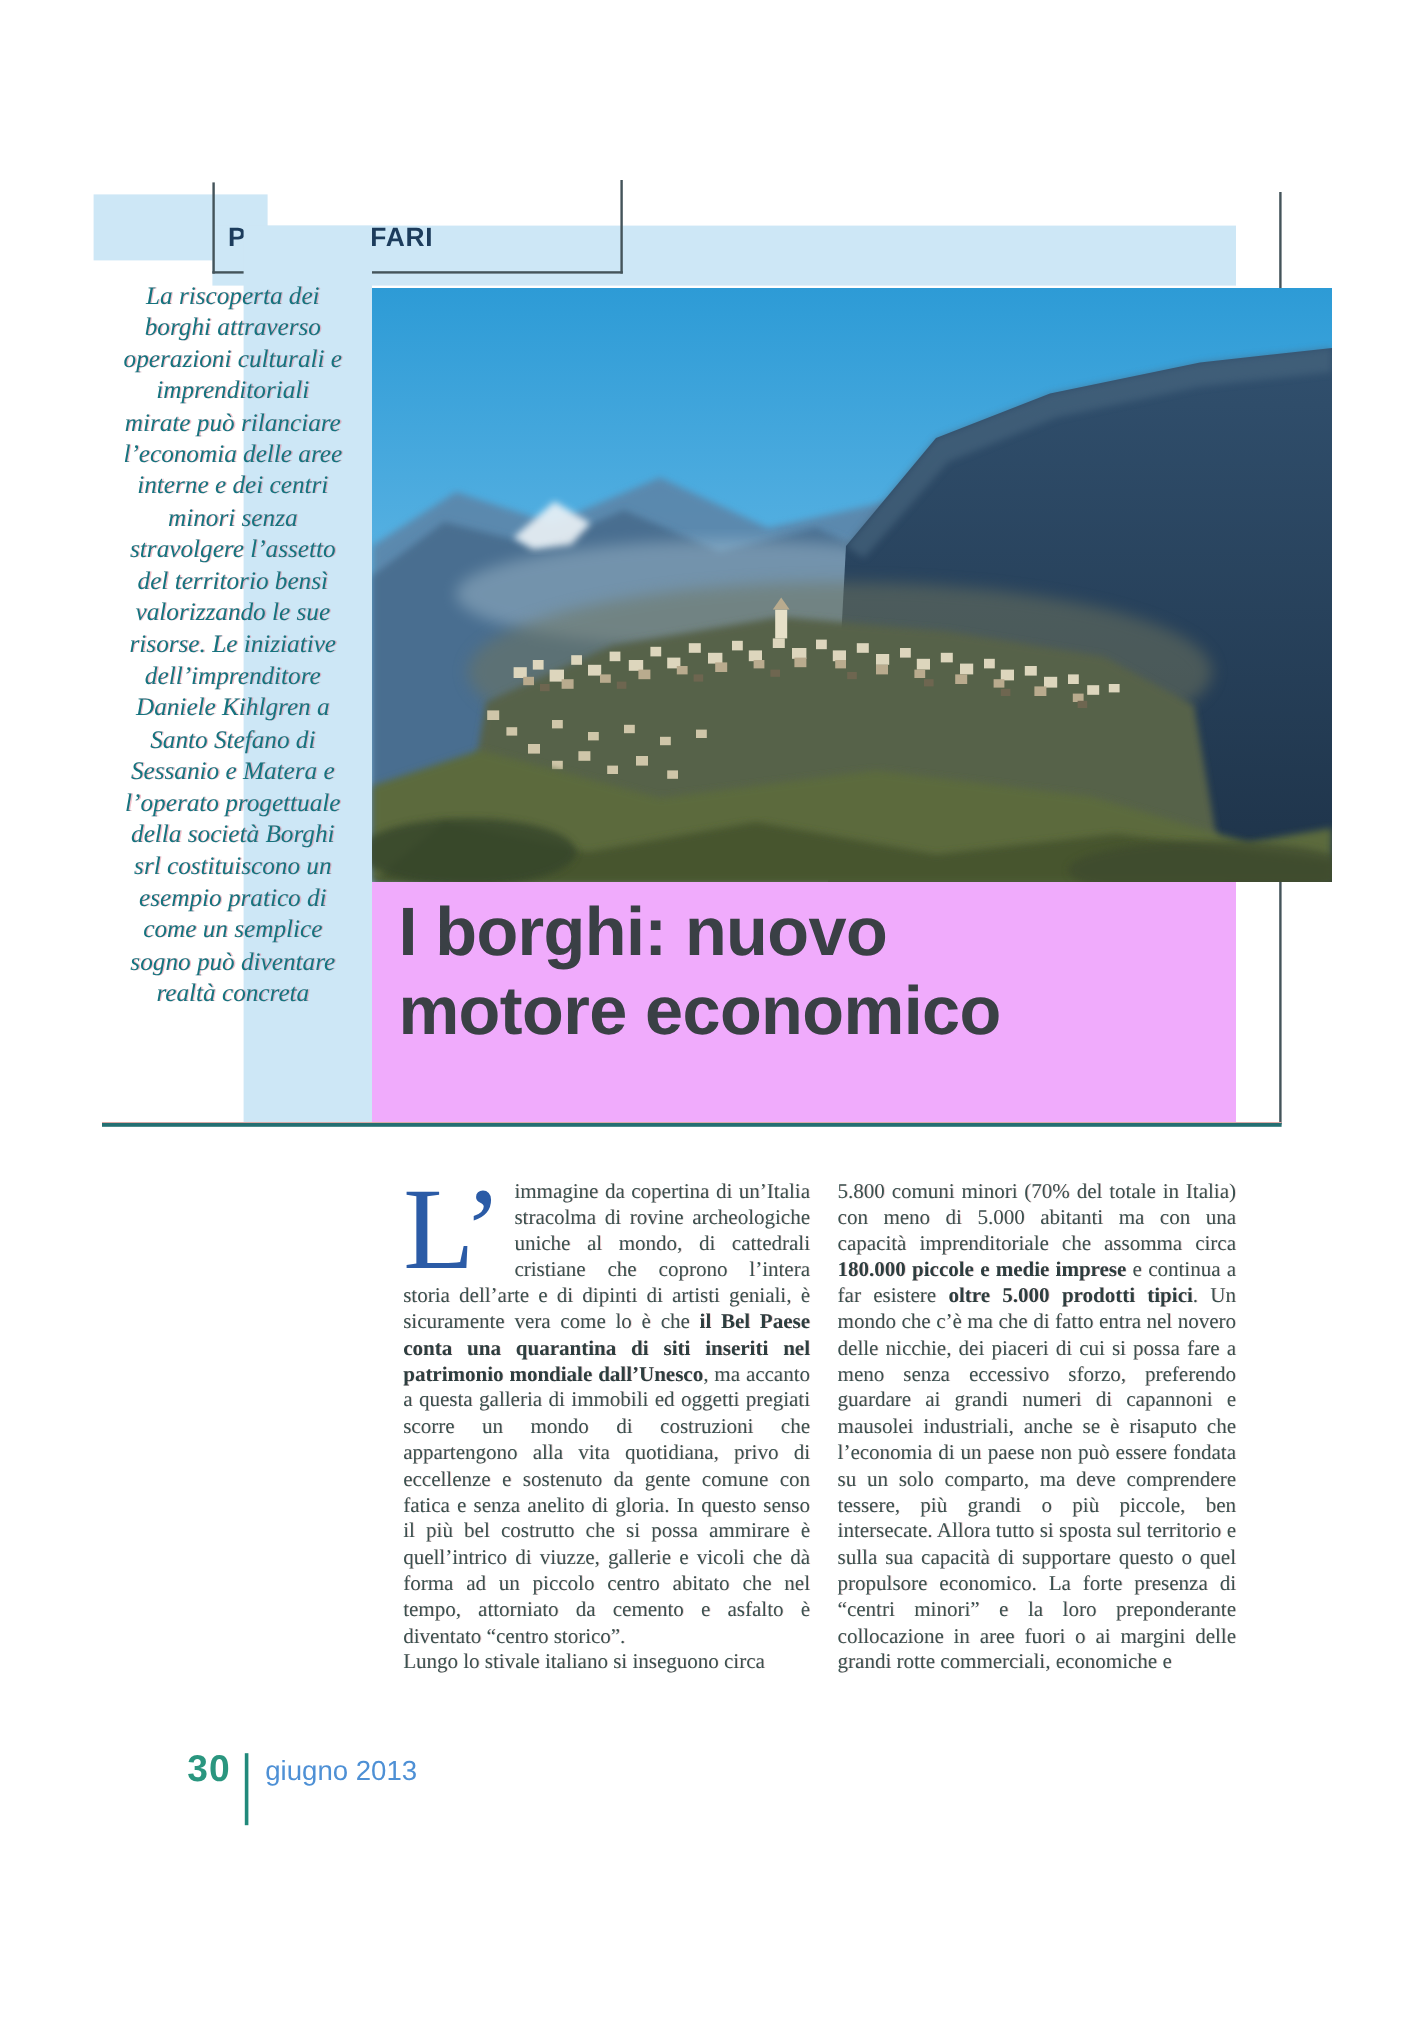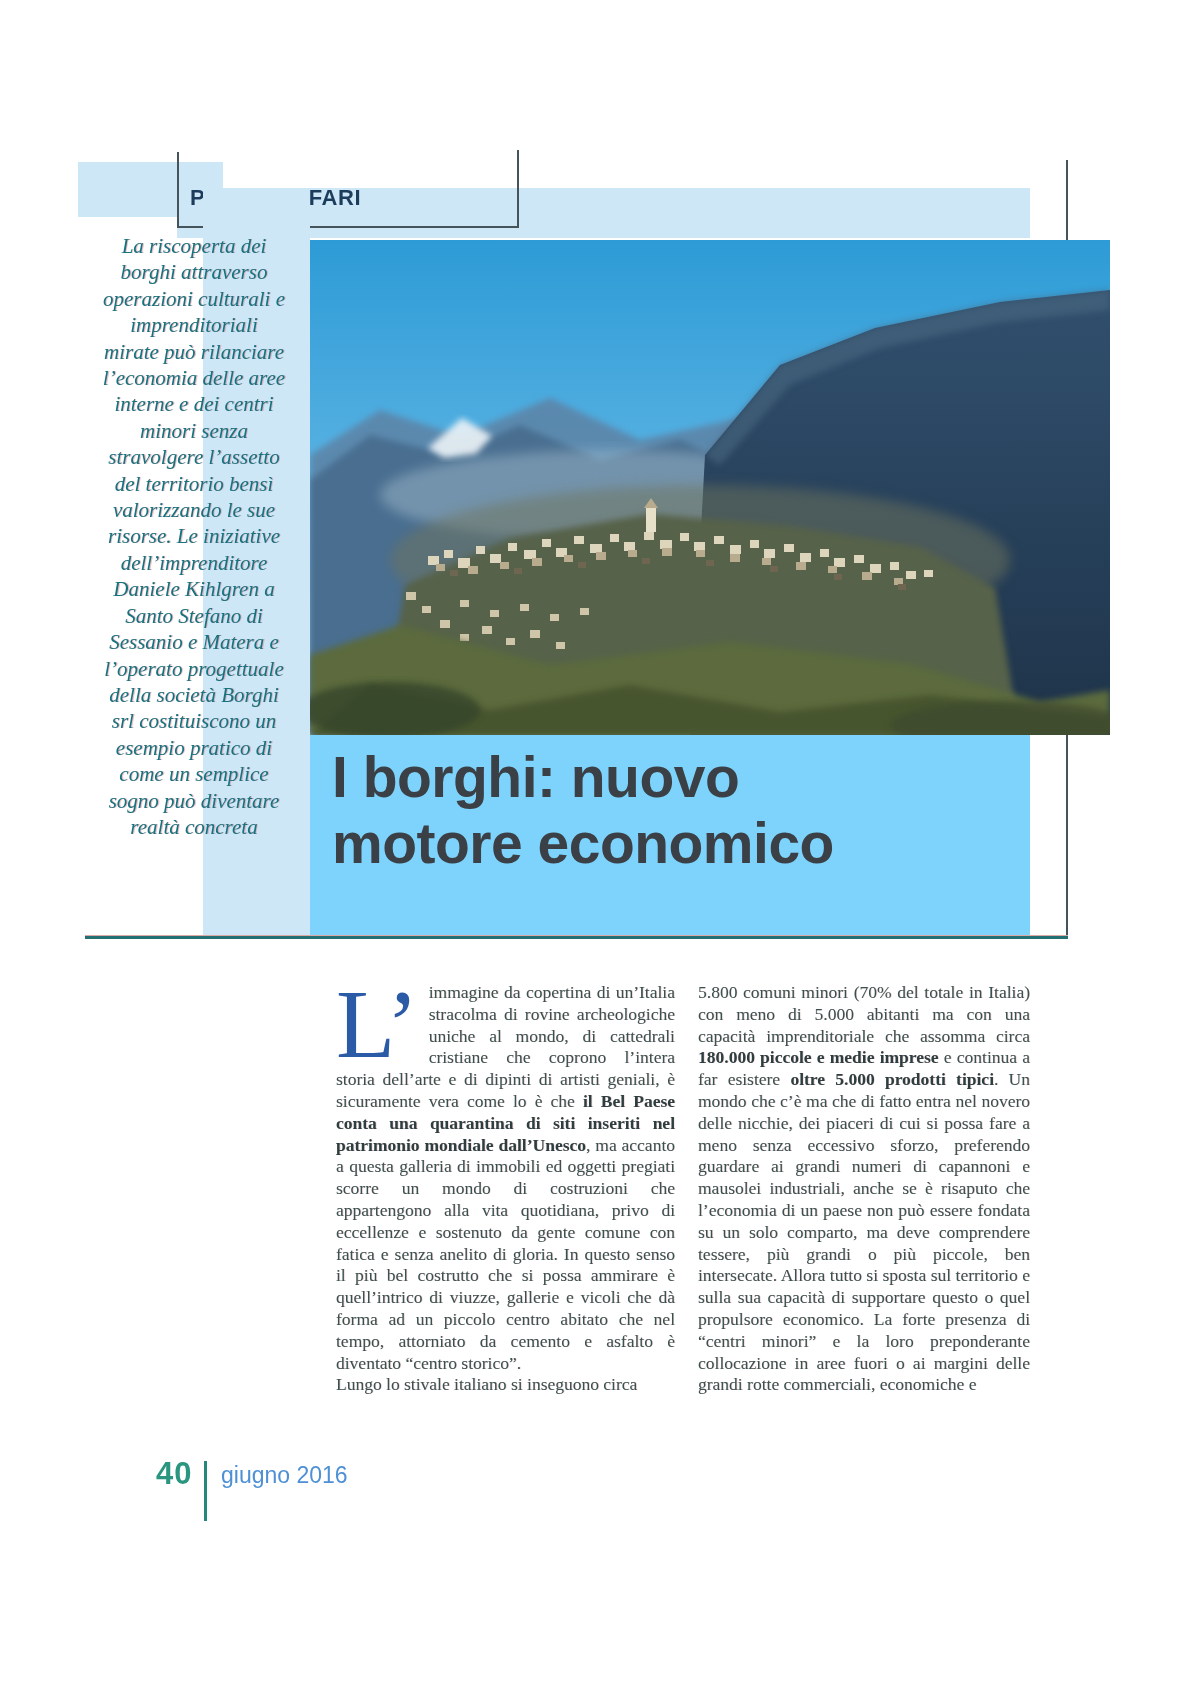--- a/index.html
+++ b/index.html
@@ -19,21 +19,21 @@
 
   
   .sidebar-col{left:203px;top:188px;width:107px;height:750px;background:#cde7f6;}
   .standfirst{left:80px;top:233px;width:228px;text-align:center;
         font:italic 21px/26.4px "Liberation Serif",serif;color:#15737e;white-space:pre-line;
         text-shadow:1.1px 0 0 rgba(228,130,150,0.5);}
 
   
   .photo{left:310px;top:240px;width:800px;height:495px;overflow:hidden;}
   .photo svg{display:block;width:100%;height:100%;}
-  .title-block{left:310px;top:735px;width:720px;height:203px;background:#7dd3fc;}
+  .title-block{left:310px;top:735px;width:720px;height:203px;background:#f0abfc;}
   .title{position:absolute;left:22px;top:9px;margin:0;
         font:bold 57px/66px "Liberation Sans",sans-serif;color:#3a4045;
         white-space:pre-line;letter-spacing:-0.5px;}
 
   
   .vline{left:1066px;width:2px;background:#44545a;}
   .vline-top{top:160px;height:80px;}
   .vline-bottom{top:735px;height:202px;}
   .teal-rule{left:85px;top:935px;width:983px;height:4px;
         background:linear-gradient(to bottom,#dca9a6 0,#dca9a6 1px,#246f72 1px,#246f72 100%);}
@@ -207,17 +207,17 @@
 motore economico</h1>
   </div>
 
   <div class="abs vline vline-top"></div>
   <div class="abs vline vline-bottom"></div>
   <div class="abs teal-rule"></div>
 
   <div class="abs col col-left"><span class="dropcap">L’</span><span>immagine da copertina di un’Italia stracolma di rovine archeologiche uniche al mondo, di cattedrali cristiane che coprono l’intera storia dell’arte e di dipinti di artisti geniali, è sicuramente vera come lo è che <b>il Bel Paese conta una quarantina di siti inseriti nel patrimonio mondiale dall’Unesco</b>, ma accanto a questa galleria di immobili ed oggetti pregiati scorre un mondo di costruzioni che appartengono alla vita quotidiana, privo di eccellenze e sostenuto da gente comune con fatica e senza anelito di gloria. In questo senso il più bel costrutto che si possa ammirare è quell’intrico di viuzze, gallerie e vicoli che dà forma ad un piccolo centro abitato che nel tempo, attorniato da cemento e asfalto è diventato “centro storico”.<br>Lungo lo stivale italiano si inseguono circa</span></div>
   <div class="abs col col-right">5.800 comuni minori (70% del totale in Italia) con meno di 5.000 abitanti ma con una capacità imprenditoriale che assomma circa <b>180.000 piccole e medie imprese</b> e continua a far esistere <b>oltre 5.000 prodotti tipici</b>. Un mondo che c’è ma che di fatto entra nel novero delle nicchie, dei piaceri di cui si possa fare a meno senza eccessivo sforzo, preferendo guardare ai grandi numeri di capannoni e mausolei industriali, anche se è risaputo che l’economia di un paese non può essere fondata su un solo comparto, ma deve comprendere tessere, più grandi o più piccole, ben intersecate. Allora tutto si sposta sul territorio e sulla sua capacità di supportare questo o quel propulsore economico. La forte presenza di “centri minori” e la loro preponderante collocazione in aree fuori o ai margini delle grandi rotte commerciali, economiche e</div>
 
-  <div class="abs pagenum">40</div>
+  <div class="abs pagenum">30</div>
   <div class="abs footer-line"></div>
-  <div class="abs issue">giugno 2016</div>
+  <div class="abs issue">giugno 2013</div>
 
 </div>
 
 </body></html>

